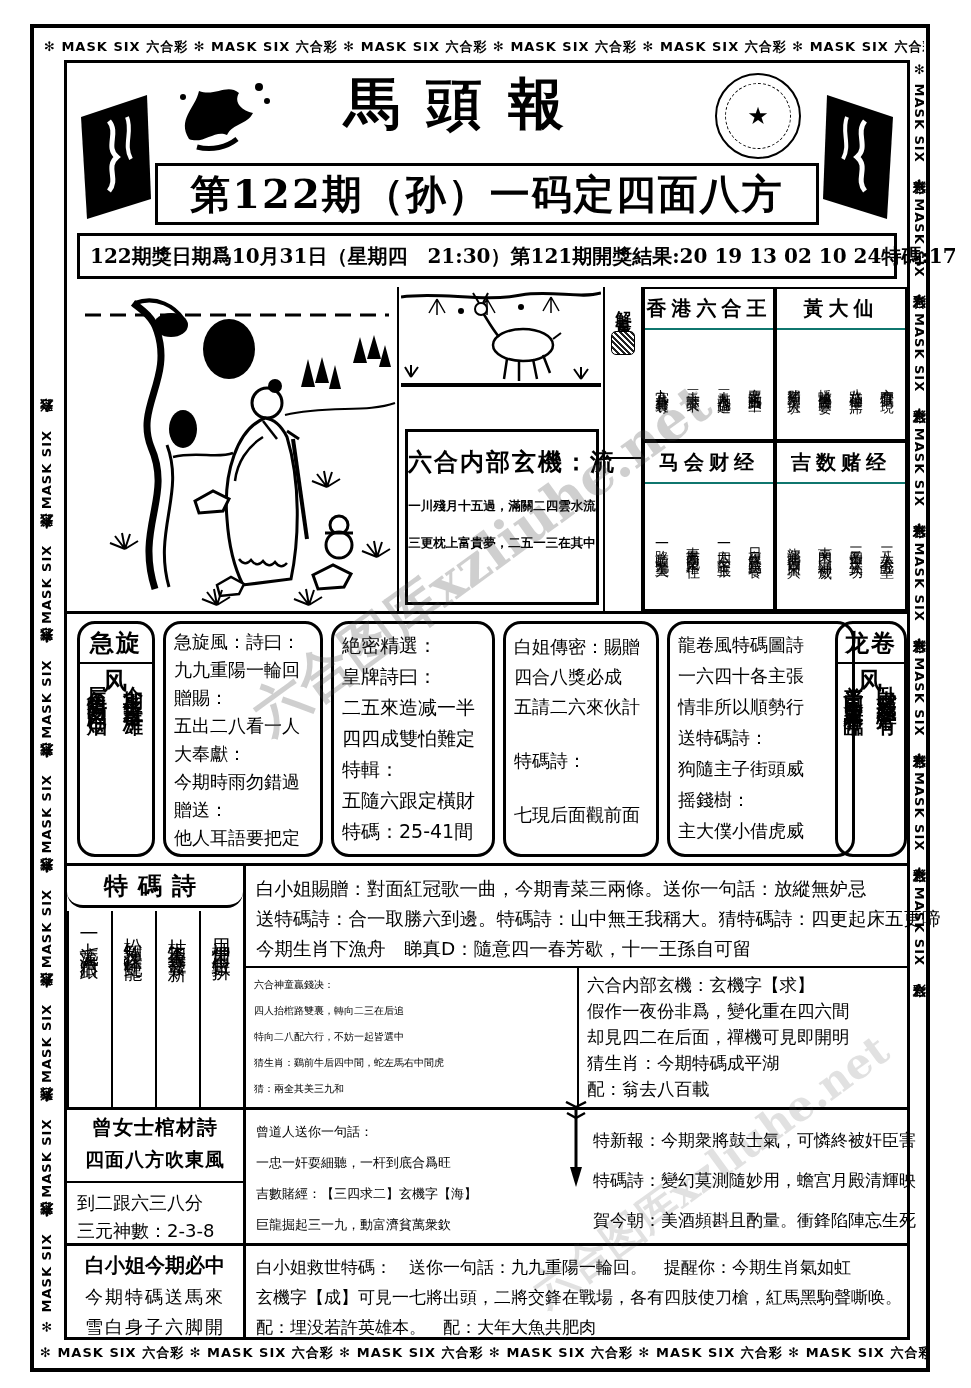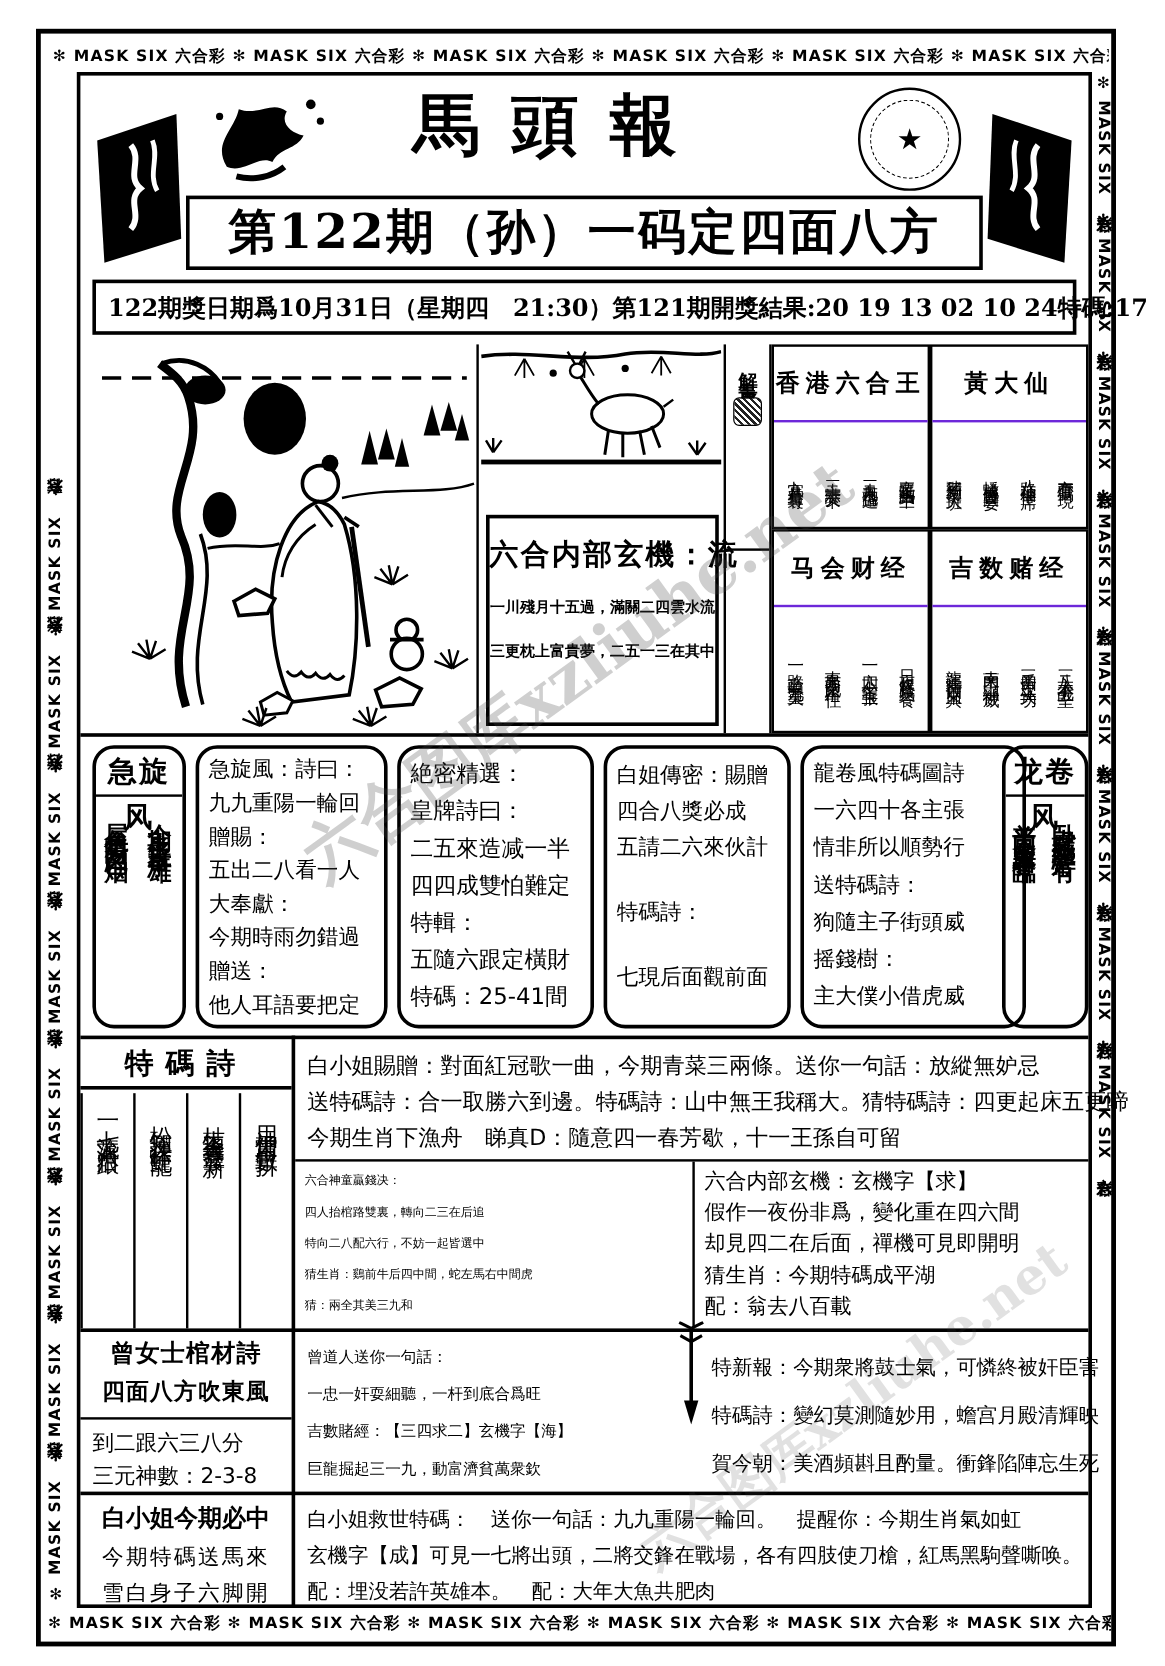--- a/index.html
+++ b/index.html
@@ -36,33 +36,33 @@
   .wordbox .wt{font:bold 24px "DejaVu Serif",serif;margin-top:14px;letter-spacing:2px;white-space:nowrap;}
   .wordbox .wl{font:bold 12.5px "DejaVu Serif",serif;margin-top:20px;white-space:nowrap;}
   .strip{position:absolute;left:536px;top:224px;width:40px;height:324px;border-left:2px solid #000;border-right:2px solid #000;}
   .strip-top{height:172px;border-bottom:2px solid #000;display:flex;flex-direction:column;align-items:center;padding-top:10px;}
   .strip-label{writing-mode:vertical-rl;font:bold 16px "DejaVu Serif",serif;letter-spacing:8px;}
   .stamp{width:24px;height:24px;margin-top:10px;border:1px solid #000;border-radius:5px;
       background:repeating-linear-gradient(45deg,#222 0 2px,#fff 2px 4px);}
   .quad{position:absolute;left:576px;top:224px;width:264px;height:324px;display:grid;
       grid-template-columns:1fr 1fr;grid-template-rows:154px 170px;}
   .qcell{border:2px solid #000;display:flex;flex-direction:column;}
-  .qhead{border-bottom:2px solid #6d28d9;text-align:center;font:bold 20px "DejaVu Serif",serif;letter-spacing:5px;padding:17px 0;white-space:nowrap;}
+  .qhead{border-bottom:2px solid #0f766e;text-align:center;font:bold 20px "DejaVu Serif",serif;letter-spacing:5px;padding:6px 0;white-space:nowrap;}
   .qbody{flex:1;display:flex;flex-direction:row-reverse;justify-content:space-around;align-items:center;padding:4px 2px;}
   .qcol{writing-mode:vertical-rl;font:13.5px "DejaVu Serif",serif;letter-spacing:2px;white-space:nowrap;}
   .row2 .qcol{font-size:14px;letter-spacing:3px;}
   
   .rbox{position:absolute;top:558px;height:236px;border:3px solid #000;border-radius:18px;overflow:hidden;}
   .rtitle{height:40px;border-bottom:2px solid #000;text-align:center;font:bold 24px "DejaVu Serif",serif;line-height:38px;letter-spacing:2px;}
   .rcols{height:192px;display:flex;flex-direction:row-reverse;justify-content:space-around;padding-top:6px;}
   .rcol{writing-mode:vertical-rl;font:bold 20px "DejaVu Serif",serif;letter-spacing:5px;white-space:nowrap;}
   .rl{white-space:nowrap;}
   
   .tema-title{position:absolute;left:0;top:803px;width:176px;height:42px;border-bottom:3px solid #000;
-      text-align:center;font:bold 24px "DejaVu Serif",serif;line-height:40px;letter-spacing:10px;}
+      text-align:center;font:bold 24px "DejaVu Serif",serif;line-height:40px;letter-spacing:10px;border-radius:16px;}
   .tema-cols{position:absolute;left:0;top:848px;width:176px;height:196px;display:flex;flex-direction:row-reverse;}
   .tcol{flex:1;border-left:2px solid #000;display:flex;justify-content:center;padding-top:12px;}
   .tcol span{writing-mode:vertical-rl;font:19px "DejaVu Serif",serif;letter-spacing:4px;white-space:nowrap;}
   .tema-text{position:absolute;left:179px;top:803px;width:661px;height:100px;padding:8px 10px;
       font-size:18.5px;line-height:30px;}
   .prodigy{position:absolute;left:179px;top:905px;width:282px;height:139px;padding:4px 8px;font-size:10px;line-height:26px;}
   .insider{position:absolute;left:512px;top:905px;width:328px;height:139px;padding:4px 8px;font-size:17.5px;line-height:26px;}
   
   .coffin{position:absolute;left:0;top:1047px;width:176px;height:133px;}
   .coffin .ct{font:bold 20px "DejaVu Serif",serif;text-align:center;margin-top:4px;letter-spacing:1px;}

